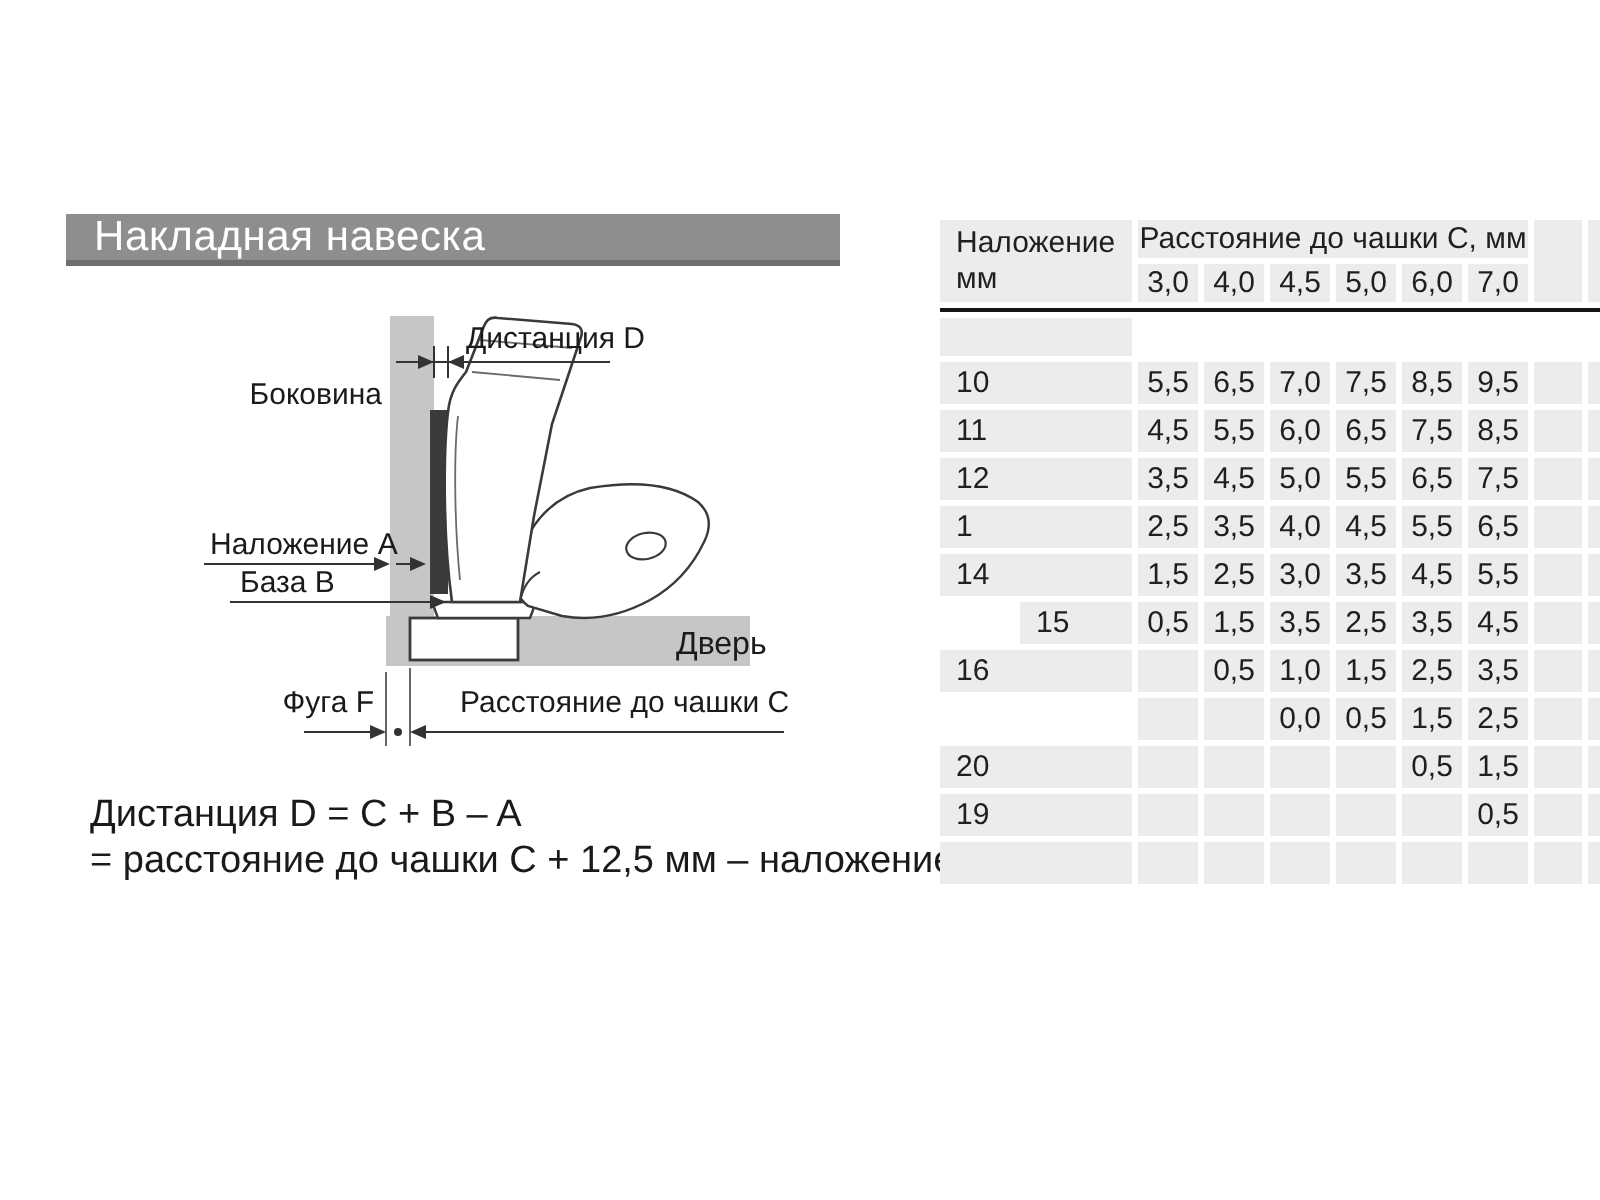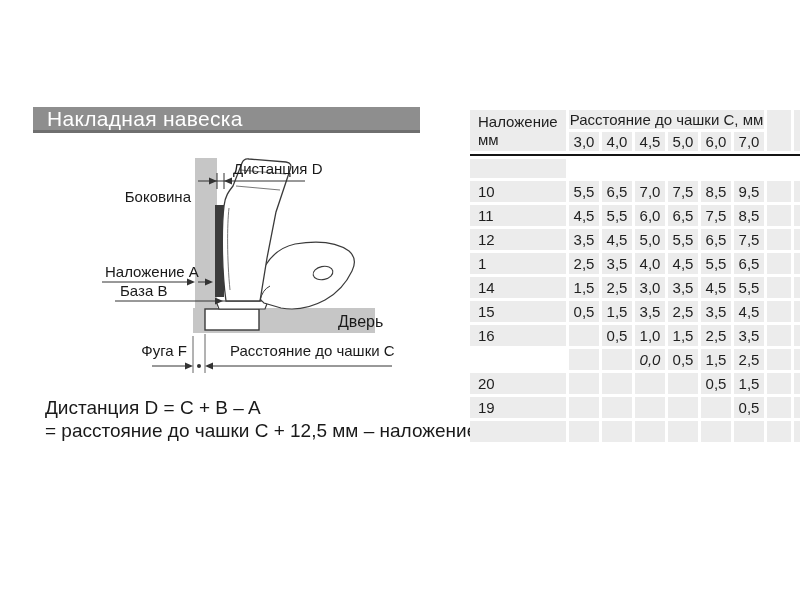--- a/index.html
+++ b/index.html
@@ -158,42 +158,42 @@
     <div class="cell" style="grid-area: 8 / 9;"></div>
     <div class="cell left" style="grid-area: 9 / 1; text-align: center;">14</div>
     <div class="cell" style="grid-area: 9 / 2;">1,5</div>
     <div class="cell" style="grid-area: 9 / 3;">2,5</div>
     <div class="cell" style="grid-area: 9 / 4;">3,0</div>
     <div class="cell" style="grid-area: 9 / 5;">3,5</div>
     <div class="cell" style="grid-area: 9 / 6;">4,5</div>
     <div class="cell" style="grid-area: 9 / 7;">5,5</div>
     <div class="cell" style="grid-area: 9 / 8;"></div>
     <div class="cell" style="grid-area: 9 / 9;"></div>
-    <div class="cell left" style="grid-area: 10 / 1;">15</div>
+    <div class="cell left" style="grid-area: 10 / 1; margin-left: 40px;">15</div>
     <div class="cell" style="grid-area: 10 / 2;">0,5</div>
     <div class="cell" style="grid-area: 10 / 3;">1,5</div>
     <div class="cell" style="grid-area: 10 / 4;">3,5</div>
     <div class="cell" style="grid-area: 10 / 5;">2,5</div>
     <div class="cell" style="grid-area: 10 / 6;">3,5</div>
     <div class="cell" style="grid-area: 10 / 7;">4,5</div>
     <div class="cell" style="grid-area: 10 / 8;"></div>
     <div class="cell" style="grid-area: 10 / 9;"></div>
     <div class="cell left" style="grid-area: 11 / 1;">16</div>
     <div class="cell" style="grid-area: 11 / 2;"></div>
     <div class="cell" style="grid-area: 11 / 3;">0,5</div>
     <div class="cell" style="grid-area: 11 / 4;">1,0</div>
     <div class="cell" style="grid-area: 11 / 5;">1,5</div>
     <div class="cell" style="grid-area: 11 / 6;">2,5</div>
     <div class="cell" style="grid-area: 11 / 7;">3,5</div>
     <div class="cell" style="grid-area: 11 / 8;"></div>
     <div class="cell" style="grid-area: 11 / 9;"></div>
     <div class="cell left" style="grid-area: 12 / 1; margin-top: 24px;">17</div>
     <div class="cell" style="grid-area: 12 / 2;"></div>
     <div class="cell" style="grid-area: 12 / 3;"></div>
-    <div class="cell" style="grid-area: 12 / 4; font-style: italic;">0,0</div>
+    <div class="cell" style="grid-area: 12 / 4;">0,0</div>
     <div class="cell" style="grid-area: 12 / 5;">0,5</div>
     <div class="cell" style="grid-area: 12 / 6;">1,5</div>
     <div class="cell" style="grid-area: 12 / 7;">2,5</div>
     <div class="cell" style="grid-area: 12 / 8;"></div>
     <div class="cell" style="grid-area: 12 / 9;"></div>
     <div class="cell left" style="grid-area: 13 / 1;">20</div>
     <div class="cell" style="grid-area: 13 / 2;"></div>
     <div class="cell" style="grid-area: 13 / 3;"></div>
     <div class="cell" style="grid-area: 13 / 4;"></div>
     <div class="cell" style="grid-area: 13 / 5;"></div>

